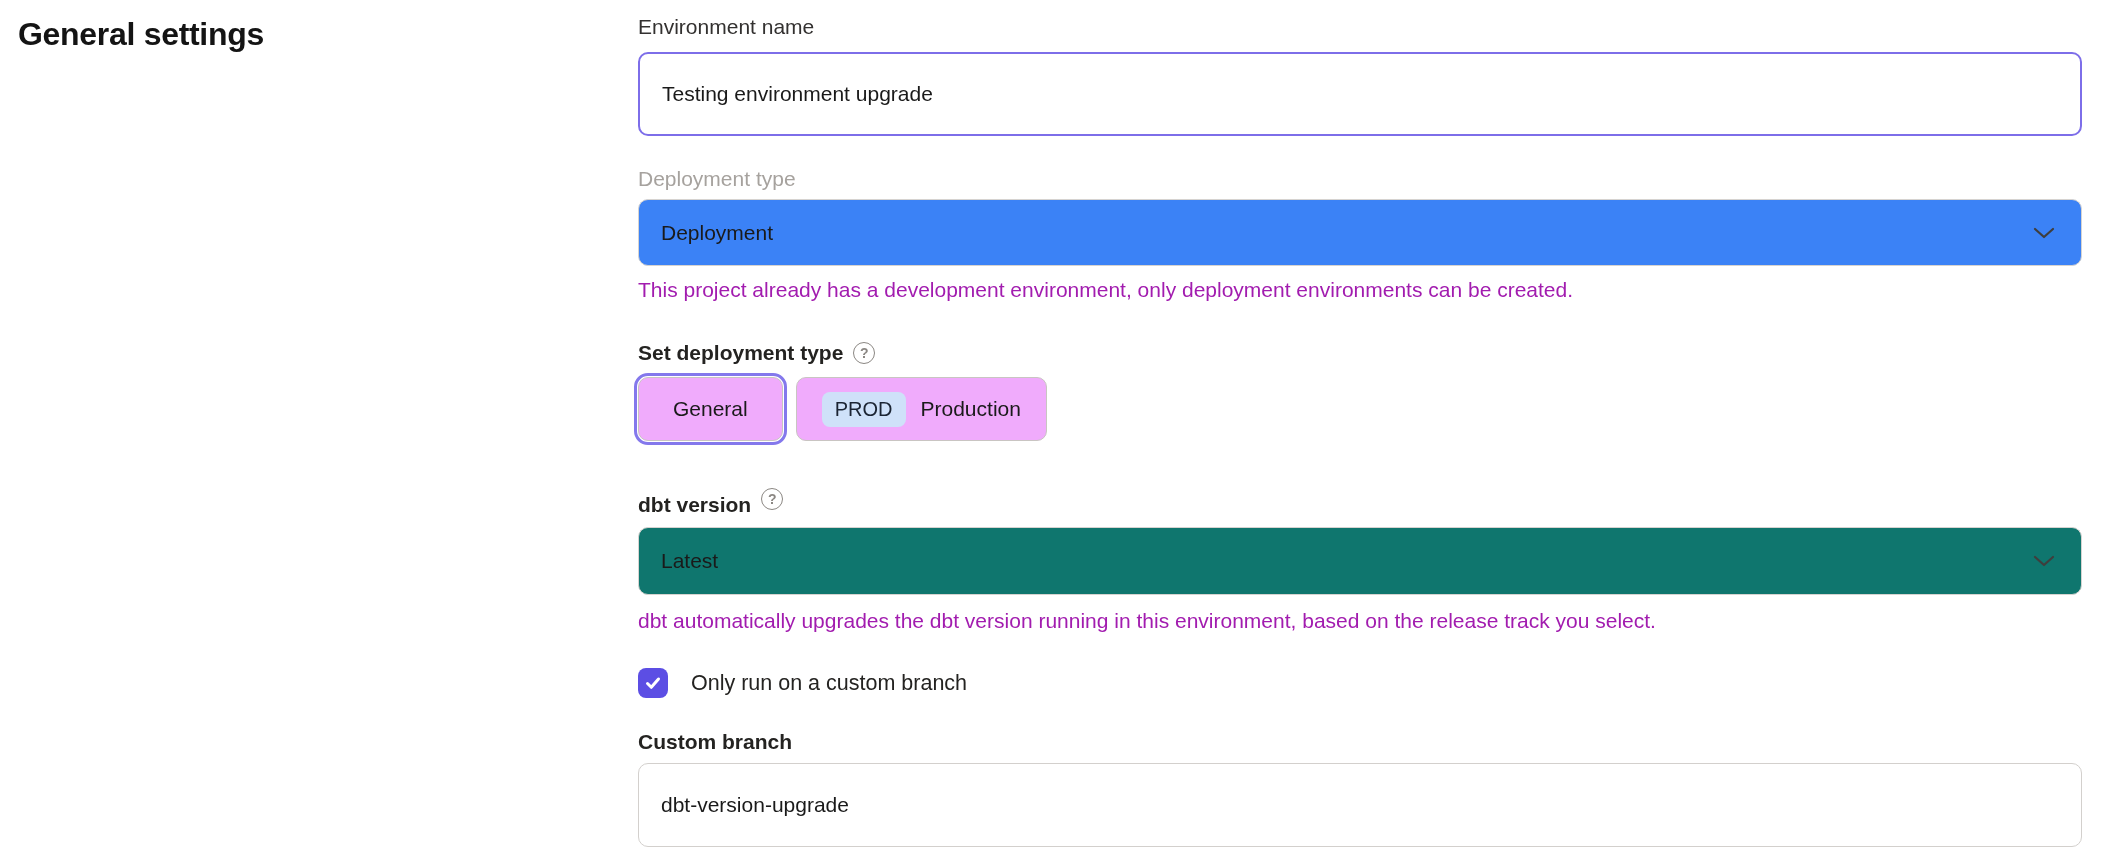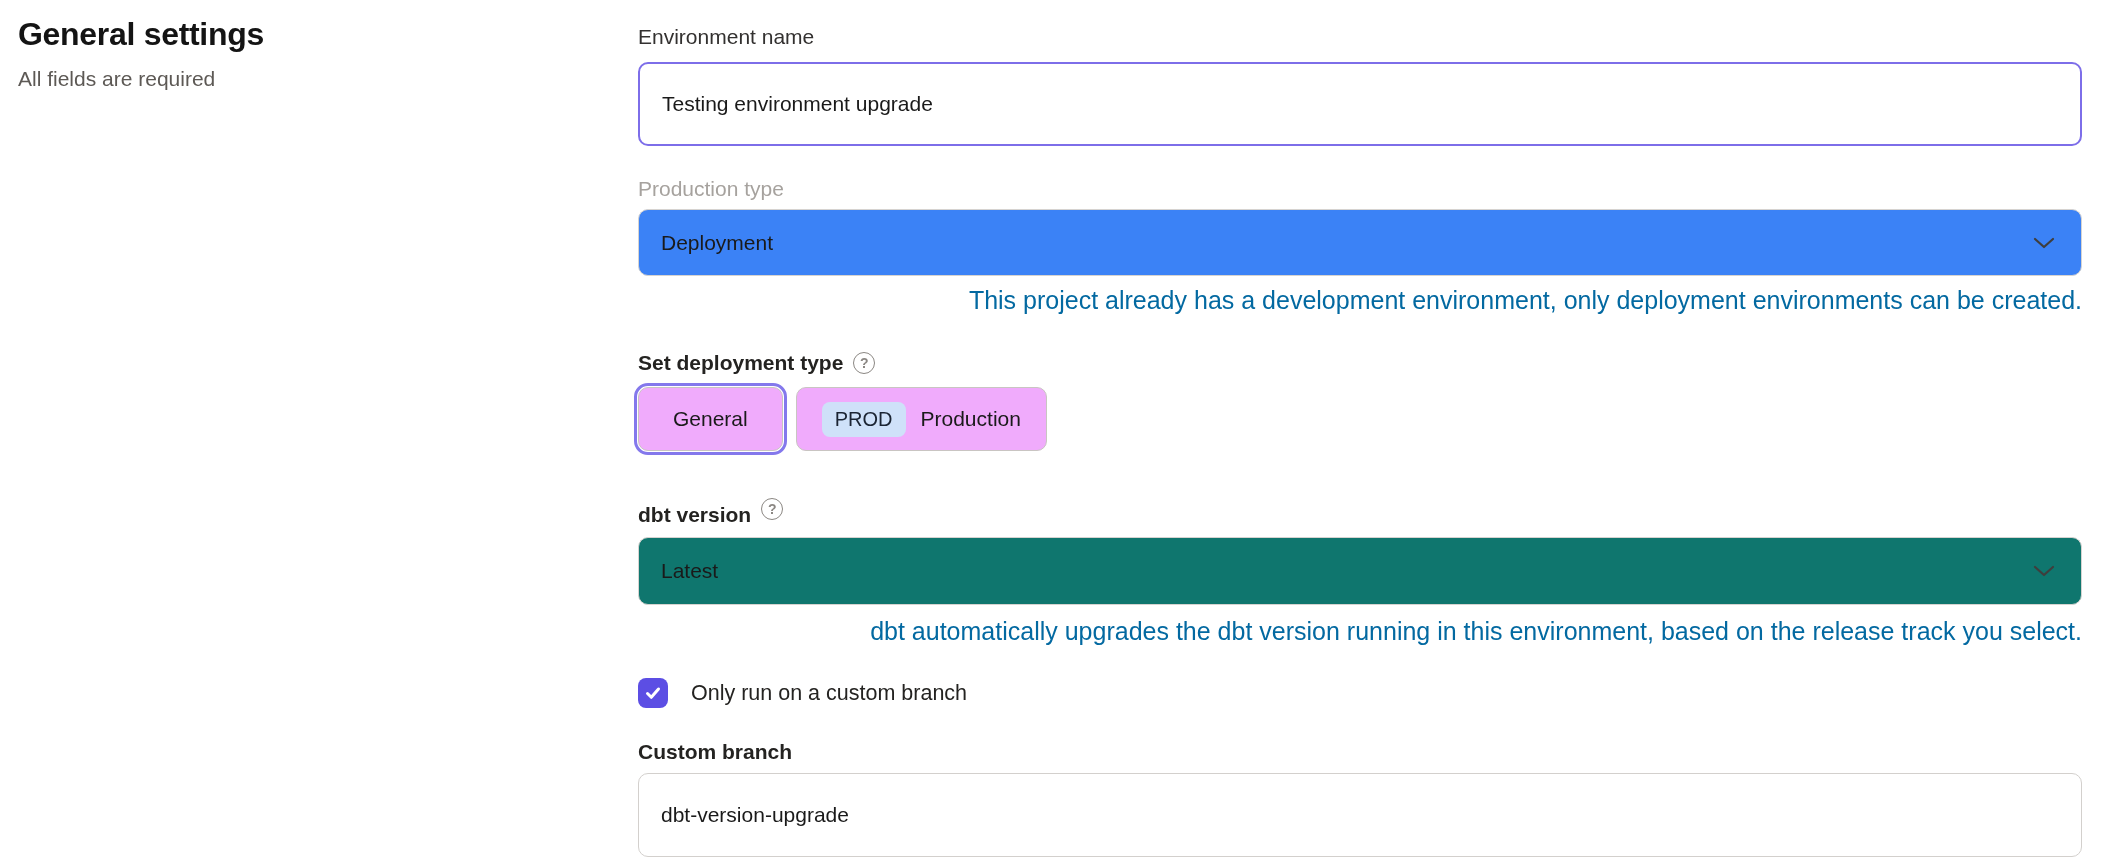--- a/index.html
+++ b/index.html
@@ -11,21 +11,21 @@
     overflow: hidden;
   }
   .page { position: relative; width: 2116px; height: 864px; }
 
   
   .header-col { position: absolute; left: 18px; top: 16px; width: 560px; }
   .page-title { font-size: 32px; font-weight: 700; color: #141414; letter-spacing: -0.3px; }
   .page-subtitle { margin-top: 14px; font-size: 21px; color: #5d5955; }
 
   
-  .form-col { position: absolute; left: 638px; top: 10px; width: 1444px; }
+  .form-col { position: absolute; left: 638px; top: 0; width: 1444px; }
 
   .field-label {
     display: block; margin-top: 14px;
     font-size: 21px; line-height: 26px; font-weight: 500; color: #333130;
   }
   .field-label.strong { font-weight: 700; color: #242321; }
   .field-label.disabled { color: #a6a29e; }
 
   .label-row { display: flex; align-items: center; gap: 10px; }
 
@@ -47,21 +47,21 @@
   .select {
     position: relative; display: flex; align-items: center;
     width: 100%; height: 67px; margin-top: 7px;
     border: 1px solid #d6d3d0; border-radius: 10px; background: #0f766e;
     padding: 0 60px 0 22px; font-size: 21px; color: #1a1a1a;
     cursor: pointer;
   }
   .select.disabled { background: #3b82f6; cursor: default; }
   .select .chevron { position: absolute; right: 26px; top: 50%; transform: translateY(-50%); }
 
-  .helper-text { margin-top: 11px; font-size: 25px; line-height: 26px; color: #0369a1; text-align: right; }
+  .helper-text { margin-top: 11px; font-size: 21px; line-height: 26px; color: #a21caf; }
 
   .section-desc { margin-top: 12px; font-size: 21px; line-height: 26px; color: #6f6b68; }
 
   .btn-row { display: flex; gap: 13px; margin-top: 11px; }
   .seg-btn {
     display: flex; align-items: center; gap: 15px;
     height: 64px; padding: 0 25px;
     background: #f0abfc; border: 1px solid #c9c5c2; border-radius: 10px;
     font-family: inherit; font-size: 21px; color: #1a1a1a; cursor: pointer;
   }
@@ -89,29 +89,28 @@
   .mt-section-md { margin-top: 37px; }
   .mt-custom-branch { margin-top: 31px; }
 </style>
 </head>
 <body>
 
 <div class="page">
 
   <div class="header-col">
     <div class="page-title">General settings</div>
-    <div class="page-subtitle">All fields are required</div>
   </div>
 
   <div class="form-col">
 
     <label class="field-label">Environment name</label>
     <input class="text-input focused" type="text" value="Testing environment upgrade" style="">
 
-    <label class="field-label disabled mt-section-lg" style="margin-top:30px">Production type</label>
+    <label class="field-label disabled mt-section-lg" style="margin-top:30px">Deployment type</label>
     <div class="select disabled">
       <span>Deployment</span>
       <svg class="chevron" width="22" height="14" viewBox="0 0 22 14" fill="none">
         <path d="M2 3 L11 11 L20 3" stroke="#3f3e3d" stroke-width="2.2" stroke-linecap="round" stroke-linejoin="round"></path>
       </svg>
     </div>
     <p class="helper-text">This project already has a development environment, only deployment environments can be created.</p>
 
     <div class="label-row mt-section-md">
       <span class="field-label strong" style="margin-top:0">Set deployment type</span>

